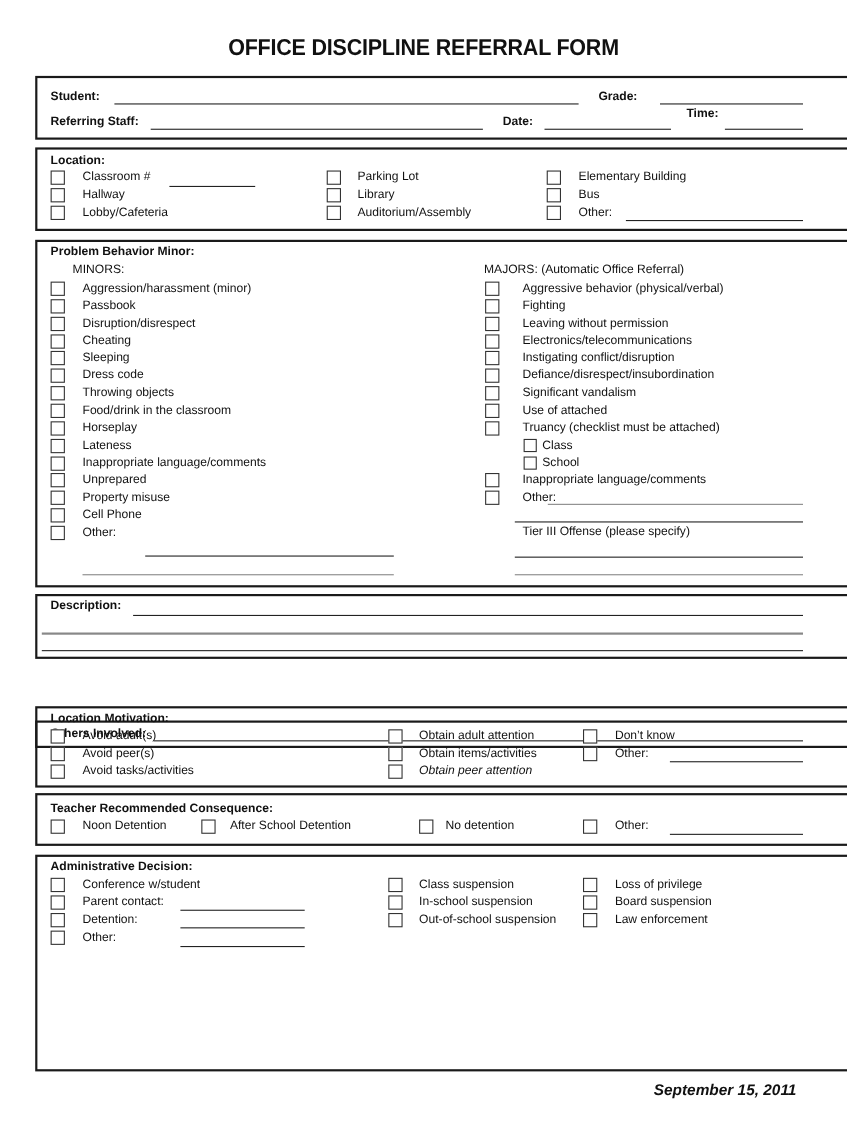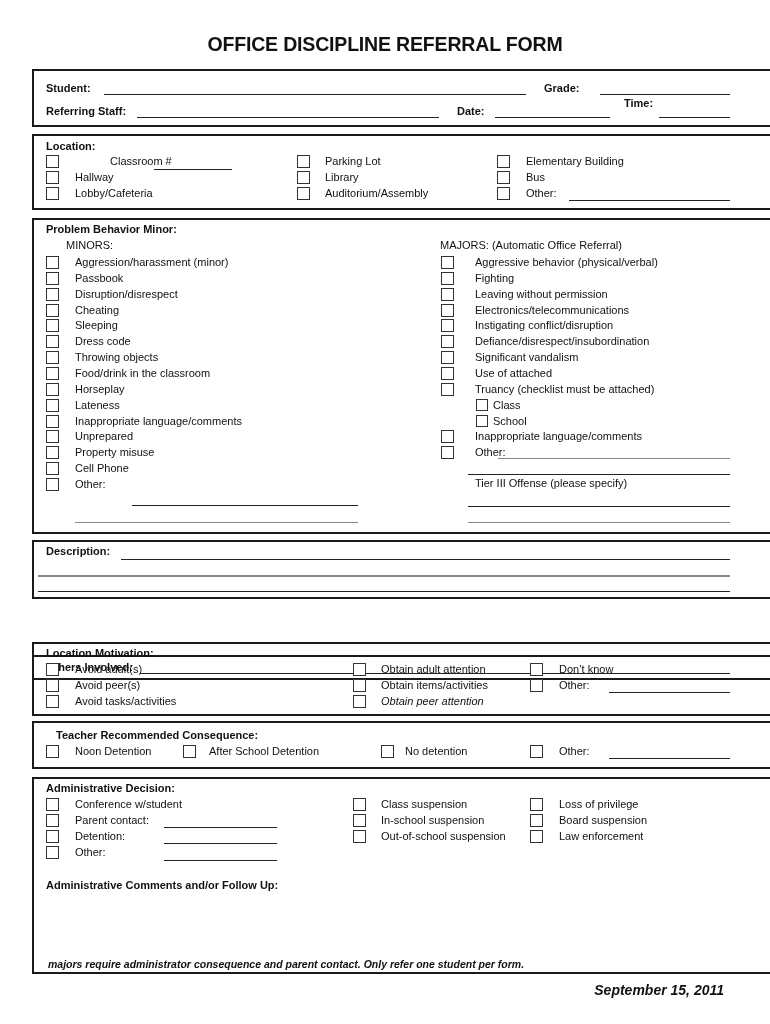--- a/index.html
+++ b/index.html
@@ -31,21 +31,21 @@
   <div class="line" style="left:103px;width:302px;top:46px;"></div>
   <span class="lbl b" style="left:423px;top:33px;">Date:</span>
   <div class="line" style="left:461px;width:115px;top:46px;"></div>
   <span class="lbl b" style="left:590px;top:25px;">Time:</span>
   <div class="line" style="left:625px;width:71px;top:46px;"></div>
 </div>
 
 <div class="box" style="top:134px;height:76px;">
   <span class="lbl b" style="left:12px;top:3px;">Location:</span>
   <div class="cb" style="left:12px;top:19px;"></div>
-  <span class="lbl" style="left:41px;top:18px;margin-left:35px;">Classroom #</span>
+  <span class="lbl" style="left:41px;top:18px;">Classroom #</span>
   <div class="line" style="left:120px;width:78px;top:33px;"></div>
   <div class="cb" style="left:12px;top:35px;"></div>
   <span class="lbl" style="left:41px;top:34px;">Hallway</span>
   <div class="cb" style="left:12px;top:51px;"></div>
   <span class="lbl" style="left:41px;top:50px;">Lobby/Cafeteria</span>
 
   <div class="cb" style="left:263px;top:19px;"></div>
   <span class="lbl" style="left:291px;top:18px;">Parking Lot</span>
   <div class="cb" style="left:263px;top:35px;"></div>
   <span class="lbl" style="left:291px;top:34px;">Library</span>
@@ -163,21 +163,21 @@
   <span class="lbl" style="left:347px;top:50px;font-style:italic;">Obtain peer attention</span>
 
   <div class="cb" style="left:496px;top:19px;"></div>
   <span class="lbl" style="left:525px;top:18px;">Don’t know</span>
   <div class="cb" style="left:496px;top:35px;"></div>
   <span class="lbl" style="left:525px;top:34px;">Other:</span>
   <div class="line" style="left:575px;width:121px;top:48px;"></div>
 </div>
 
 <div class="box" style="top:721px;height:48px;">
-  <span class="lbl b" style="left:12px;top:5px;margin-left:10px;">Teacher Recommended Consequence:</span>
+  <span class="lbl b" style="left:12px;top:5px;">Teacher Recommended Consequence:</span>
   <div class="cb" style="left:12px;top:22px;"></div>
   <span class="lbl" style="left:41px;top:21px;">Noon Detention</span>
   <div class="cb" style="left:149px;top:22px;"></div>
   <span class="lbl" style="left:175px;top:21px;">After School Detention</span>
   <div class="cb" style="left:347px;top:22px;"></div>
   <span class="lbl" style="left:371px;top:21px;">No detention</span>
   <div class="cb" style="left:496px;top:22px;"></div>
   <span class="lbl" style="left:525px;top:21px;">Other:</span>
   <div class="line" style="left:575px;width:121px;top:35px;"></div>
 </div>
@@ -203,18 +203,16 @@
   <div class="cb" style="left:319px;top:51px;"></div>
   <span class="lbl" style="left:347px;top:50px;">Out-of-school suspension</span>
 
   <div class="cb" style="left:496px;top:19px;"></div>
   <span class="lbl" style="left:525px;top:18px;">Loss of privilege</span>
   <div class="cb" style="left:496px;top:35px;"></div>
   <span class="lbl" style="left:525px;top:34px;">Board suspension</span>
   <div class="cb" style="left:496px;top:51px;"></div>
   <span class="lbl" style="left:525px;top:50px;">Law enforcement</span>
 
-  <span class="lbl b" style="left:12px;top:99px;">Administrative Comments and/or Follow Up:</span>
   <div class="abs" style="left:12px;top:116px;width:680px;height:42px;"></div>
-  <span class="note" style="top:177px;">majors require administrator consequence and parent contact.  Only refer one student per form.</span>
 </div>
 
 <div class="date">September 15, 2011</div>
 
 </body></html>

